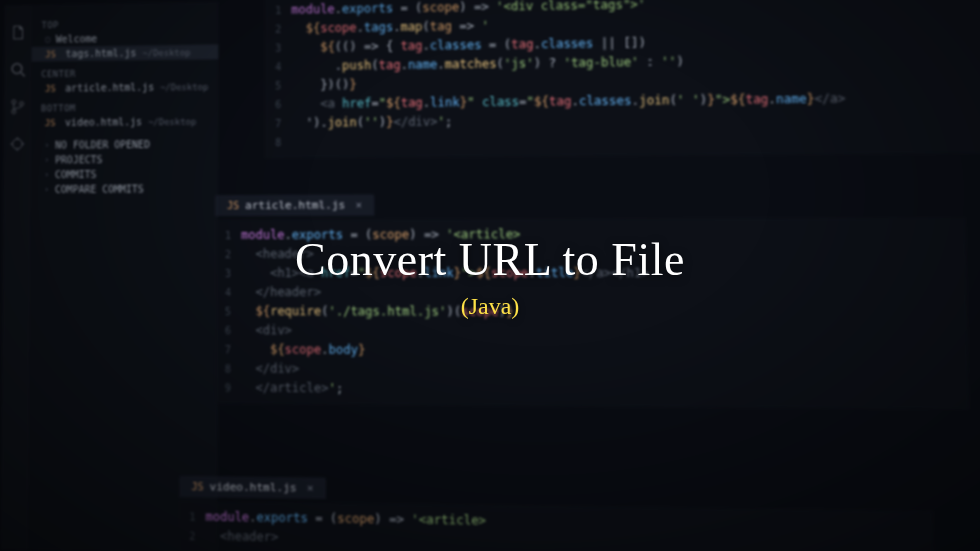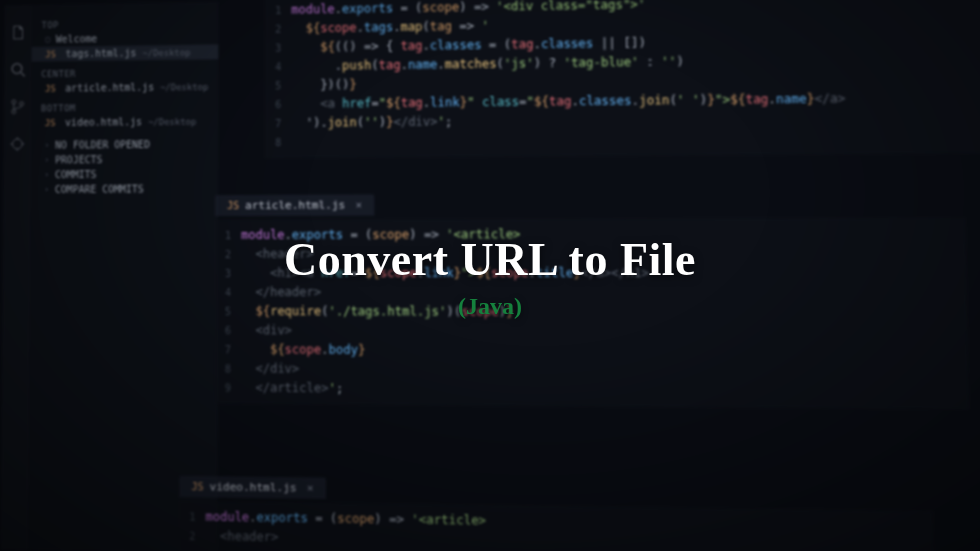--- a/index.html
+++ b/index.html
@@ -103,28 +103,28 @@
       top: 50%;
       left: 50%;
       transform: translate(-50%, -50%);
       text-align: center;
       z-index: 10;
       font-family: Georgia, 'Times New Roman', serif;
       color: #fff;
     }
     .overlay-title h1 {
       font-size: 46px;
-      font-weight: 700;
+      font-weight: 400;
       letter-spacing: 0.5px;
       text-shadow: 0 2px 8px rgba(0,0,0,0.6);
     }
     .overlay-title .subtitle {
       font-size: 24px;
-      font-weight: 700;
-      color: #15803d;
+      font-weight: 400;
+      color: #fde047;
       margin-top: 7px;
       text-shadow: 0 2px 6px rgba(0,0,0,0.6);
     }
     .vignette {
       position: absolute;
       inset: 0;
       background: radial-gradient(ellipse at 55% 35%, rgba(0,0,0,0) 30%, rgba(0,0,0,0.55) 100%);
       pointer-events: none;
       z-index: 5;
     }

